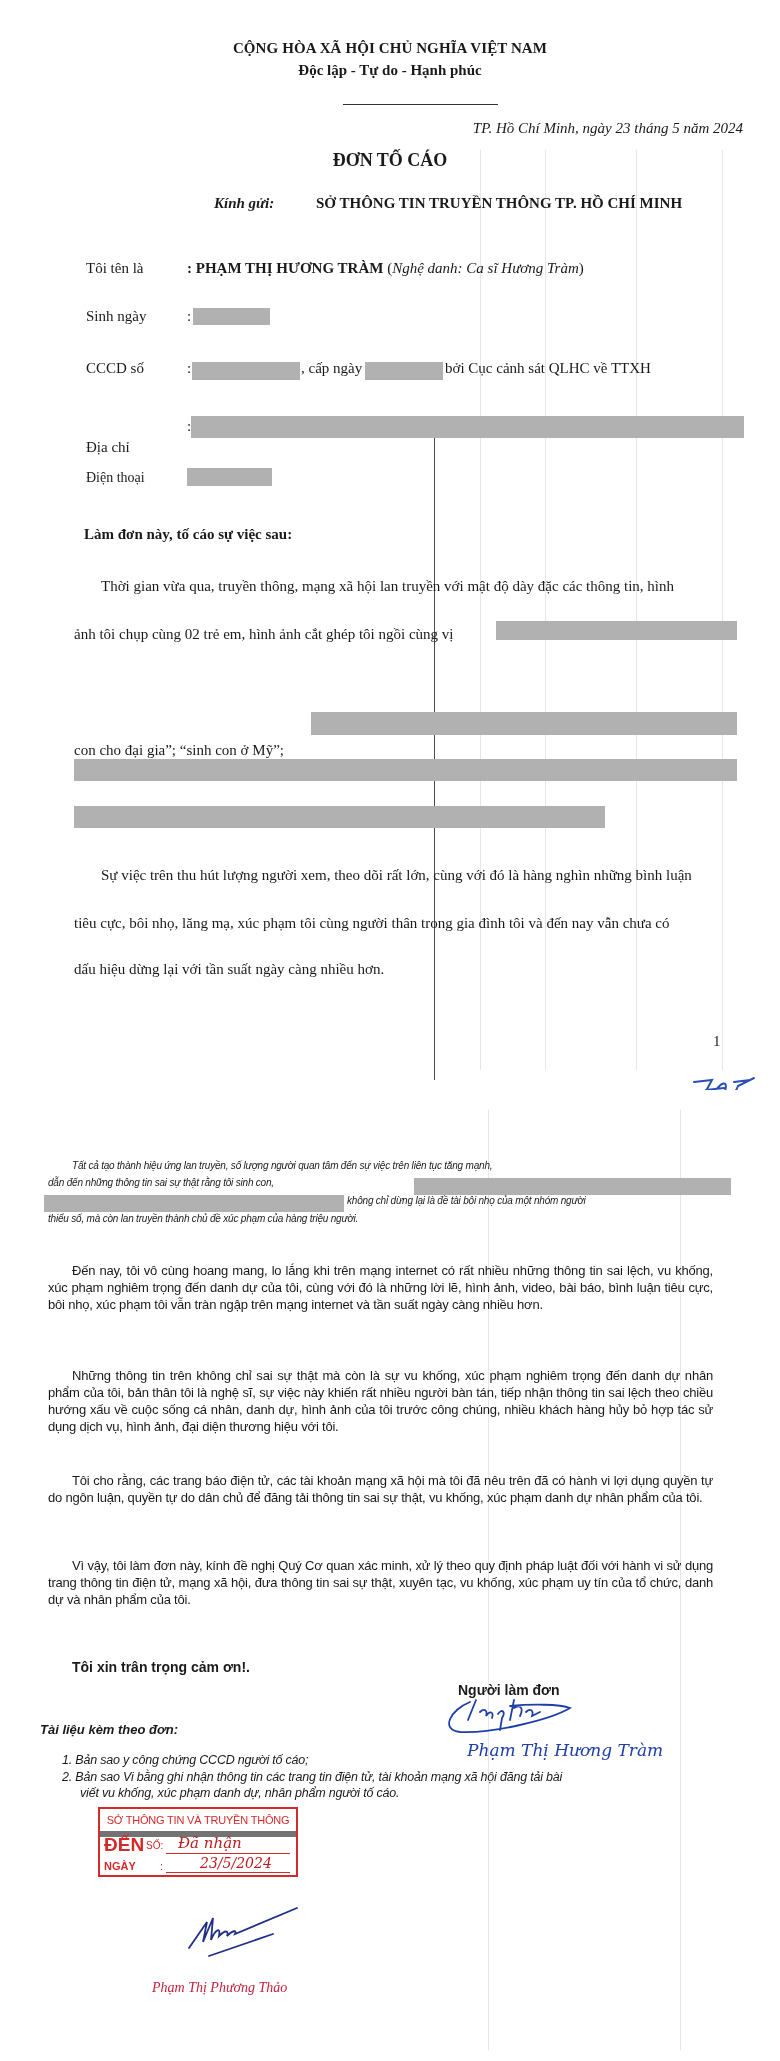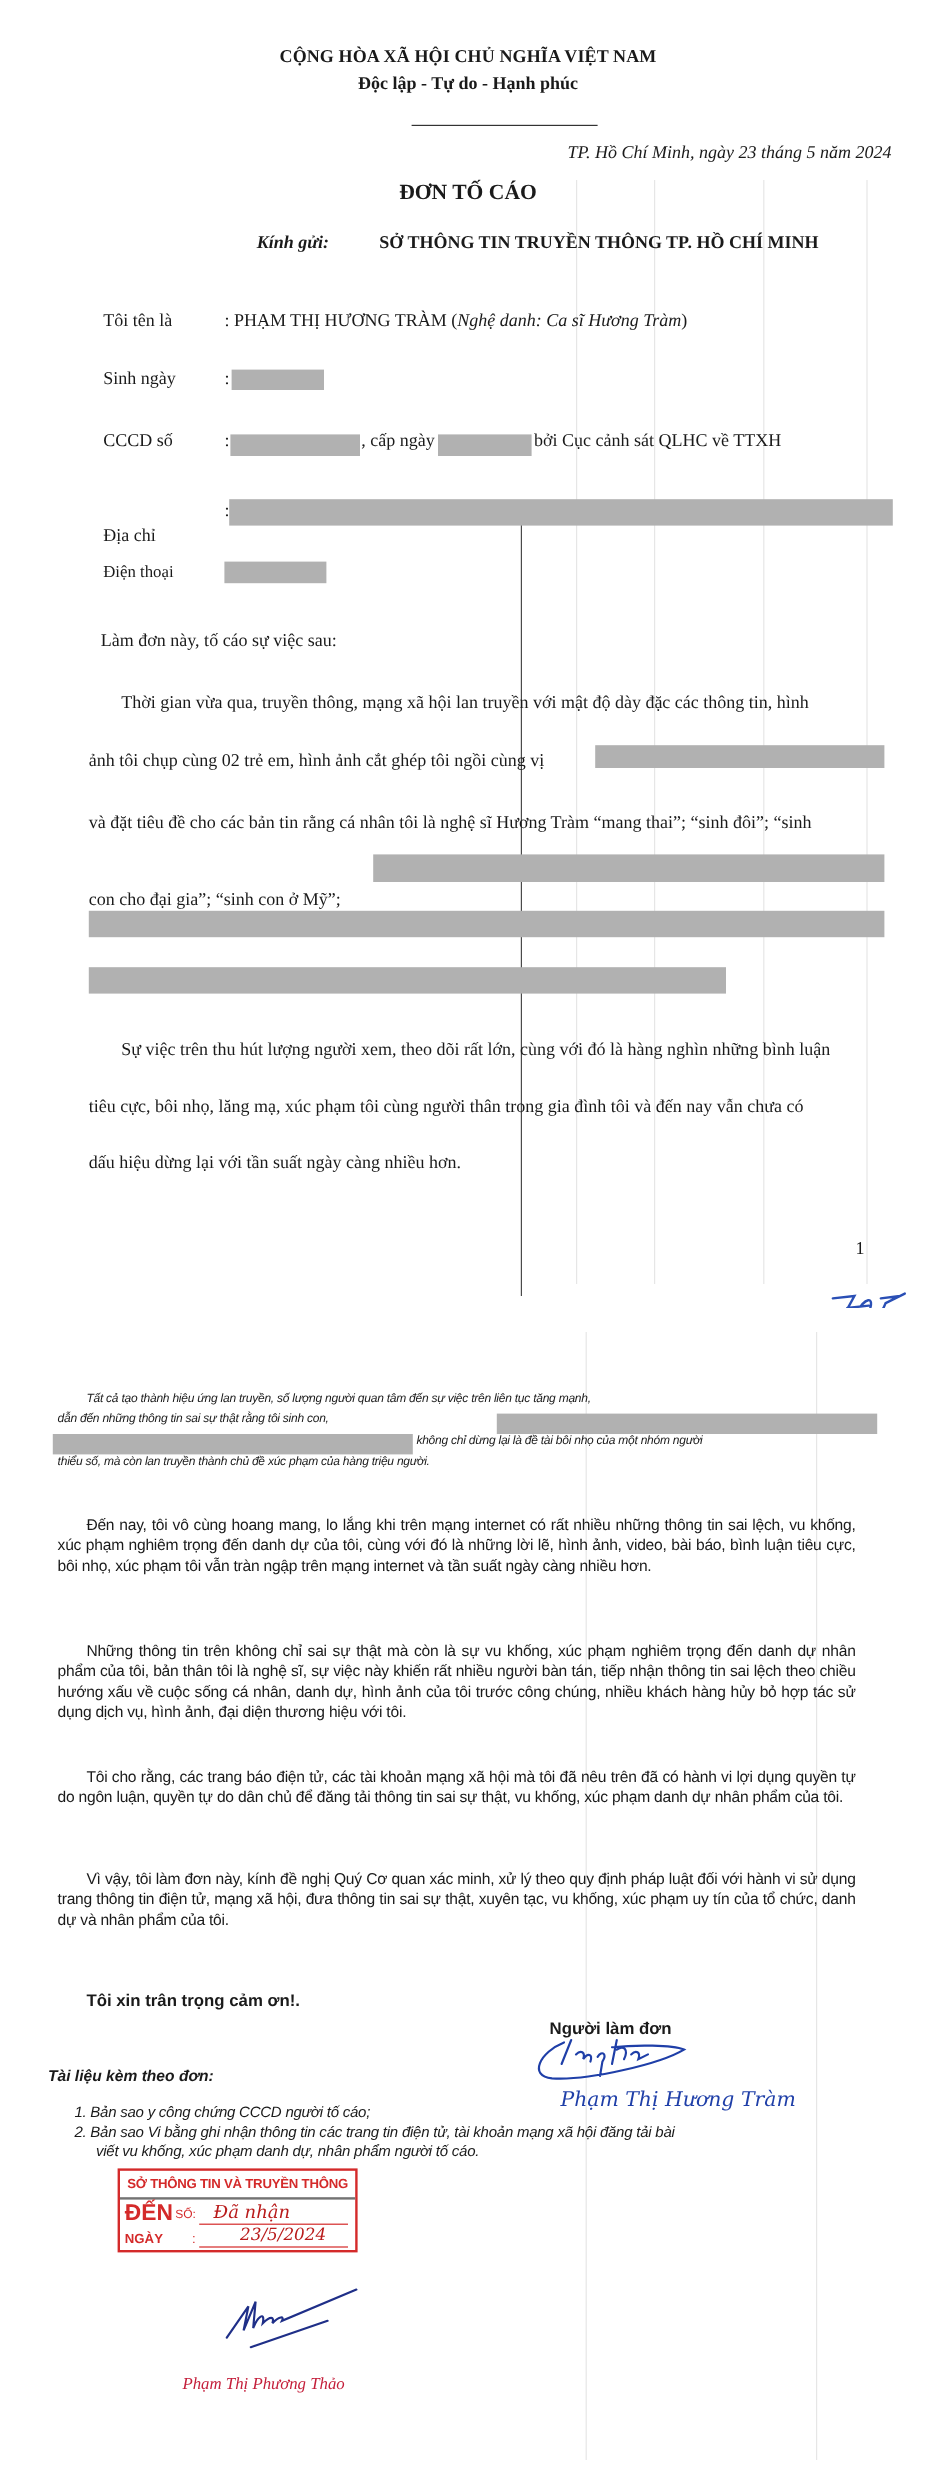--- a/index.html
+++ b/index.html
@@ -17,36 +17,36 @@
   .hdrline { left: 343px; top: 104px; width: 155px; height: 1px; background: #333; }
   .date { right: 37px; top: 120px; font-style: italic; font-size: 15px; }
   .title { left: 0; width: 780px; top: 150px; text-align: center; font-weight: bold; font-size: 18px; }
   .kinhgui-label { left: 214px; top: 195px; font-style: italic; font-weight: bold; font-size: 15px; }
   .kinhgui-value { left: 316px; top: 195px; font-weight: bold; font-size: 15px; }
   .field-label { left: 86px; font-size: 15px; }
   .field-colon { left: 187px; font-size: 15px; }
   .field-name { left: 187px; font-size: 15px; }
   .redact { position: absolute; background: #b1b1b1; }
   .p1text { font-size: 15px; white-space: nowrap; }
-  .bold { font-weight: normal; }
+  .bold { font-weight: bold; }
   .pagenum { left: 713px; top: 1033px; font-size: 15px; }
   .scrawl { left: 690px; top: 1068px; }
   
   .p2para { position: absolute; left: 48px; width: 665px; font-family: "Liberation Sans", "DejaVu Sans", sans-serif;
             font-size: 13px; line-height: 17px; text-align: justify; color: #1a1a1a; letter-spacing: -0.2px; }
   .indent { text-indent: 24px; }
   .p2line { position: absolute; font-family: "Liberation Sans", "DejaVu Sans", sans-serif; font-size: 10px; white-space: nowrap; letter-spacing: -0.2px; font-style: italic; }
   .thanks { left: 72px; top: 1659px; font-weight: bold; font-size: 14px; font-family: "Liberation Sans", "DejaVu Sans", sans-serif; }
   .nguoi { left: 458px; top: 1682px; font-weight: bold; font-size: 14px; font-family: "Liberation Sans", "DejaVu Sans", sans-serif; }
   .attach-title { left: 40px; top: 1722px; font-weight: bold; font-style: italic; font-size: 13px; font-family: "Liberation Sans", "DejaVu Sans", sans-serif; }
   .attach { font-style: italic; font-size: 12.5px; font-family: "Liberation Sans", "DejaVu Sans", sans-serif; letter-spacing: -0.2px; }
   .stamp { left: 98px; top: 1807px; width: 196px; height: 66px; border: 2px solid #d42a2a; color: #d42a2a;
            font-family: "Liberation Sans", "DejaVu Sans", sans-serif; }
-  .stamp-head { position: absolute; left: 0; top: 0; width: 196px; height: 22px; border-bottom: 2px solid #737373;
-                font-size: 11px; text-align: center; line-height: 22px; font-weight: bold; letter-spacing: -0.2px; }
+  .stamp-head { position: absolute; left: 0; top: 0; width: 196px; height: 22px; border-bottom: 6px solid #737373;
+                font-size: 11px; text-align: center; line-height: 22px; font-weight: normal; letter-spacing: -0.2px; }
   .stamp-den { position: absolute; left: 4px; top: 25px; font-size: 19px; font-weight: bold; }
   .stamp-so { position: absolute; left: 46px; top: 31px; font-size: 10px; }
   .stamp-ngay { position: absolute; left: 4px; top: 51px; font-size: 11px; font-weight: bold; }
   .stamp-ngaycolon { position: absolute; left: 60px; top: 51px; font-size: 11px; }
   .stamp-line1 { position: absolute; left: 66px; top: 44px; width: 124px; height: 1px; background: #d42a2a; }
   .stamp-line2 { position: absolute; left: 66px; top: 63px; width: 124px; height: 1px; background: #d42a2a; }
   .hand { font-family: "DejaVu Serif", serif; font-style: italic; color: #1f3fa8; position: absolute; white-space: nowrap; }
   .stamp-hand { color: #b91c1c; font-style: italic; font-family: "DejaVu Serif", serif; position: absolute; white-space: nowrap; }
   .redname { left: 152px; top: 1980px; color: #c41e3a; font-style: italic; font-family: "Liberation Serif", serif; font-size: 14px; }
 </style>
@@ -91,21 +91,20 @@
 
   <div class="abs field-label" style="top:470px; font-size:14px;">Điện thoại</div>
   <div class="abs field-colon" style="top:470px;">:</div>
   <div class="redact" style="left:187px; top:468px; width:85px; height:18px;"></div>
 
   <div class="abs p1text bold" style="left:84px; top:526px;">Làm đơn này, tố cáo sự việc sau:</div>
 
   <div class="abs p1text" style="left:101px; top:578px;font-family:Liberation Serif, serif;">Thời gian vừa qua, truyền thông, mạng xã hội lan truyền với mật độ dày đặc các thông tin, hình</div>
   <div class="abs p1text" style="left:74px; top:626px;">ảnh tôi chụp cùng 02 trẻ em, hình ảnh cắt ghép tôi ngồi cùng vị</div>
   <div class="redact" style="left:496px; top:621px; width:241px; height:19px;"></div>
-  <div class="abs p1text" style="left:74px; top:678px;">và đặt tiêu đề cho các bản tin rằng cá nhân tôi là nghệ sĩ Hương Tràm “mang thai”; “sinh đôi”; “sinh</div>
   <div class="abs p1text" style="left:74px; top:742px;">con cho đại gia”; “sinh con ở Mỹ”;</div>
   <div class="redact" style="left:311px; top:712px; width:426px; height:23px;"></div>
   <div class="redact" style="left:74px; top:759px; width:663px; height:22px;"></div>
   <div class="redact" style="left:74px; top:806px; width:531px; height:22px;"></div>
 
   <div class="abs p1text" style="left:101px; top:867px;">Sự việc trên thu hút lượng người xem, theo dõi rất lớn, cùng với đó là hàng nghìn những bình luận</div>
   <div class="abs p1text" style="left:74px; top:915px;">tiêu cực, bôi nhọ, lăng mạ, xúc phạm tôi cùng người thân trong gia đình tôi và đến nay vẫn chưa có</div>
   <div class="abs p1text" style="left:74px; top:961px;">dấu hiệu dừng lại với tần suất ngày càng nhiều hơn.</div>
 
   <div class="abs pagenum">1</div>

